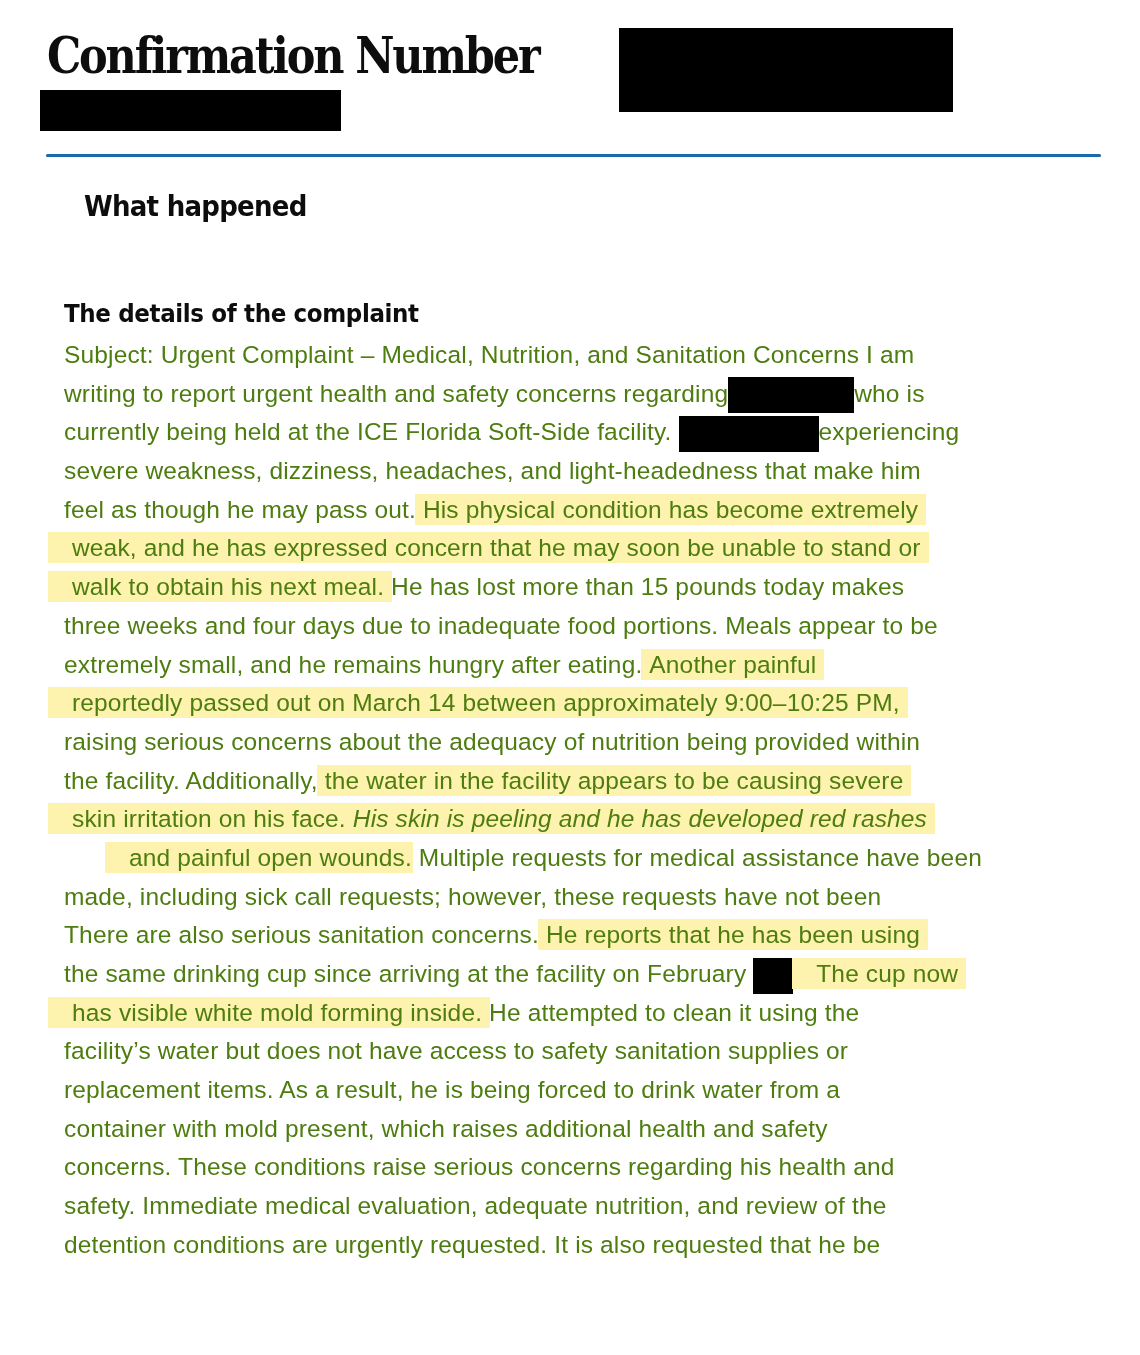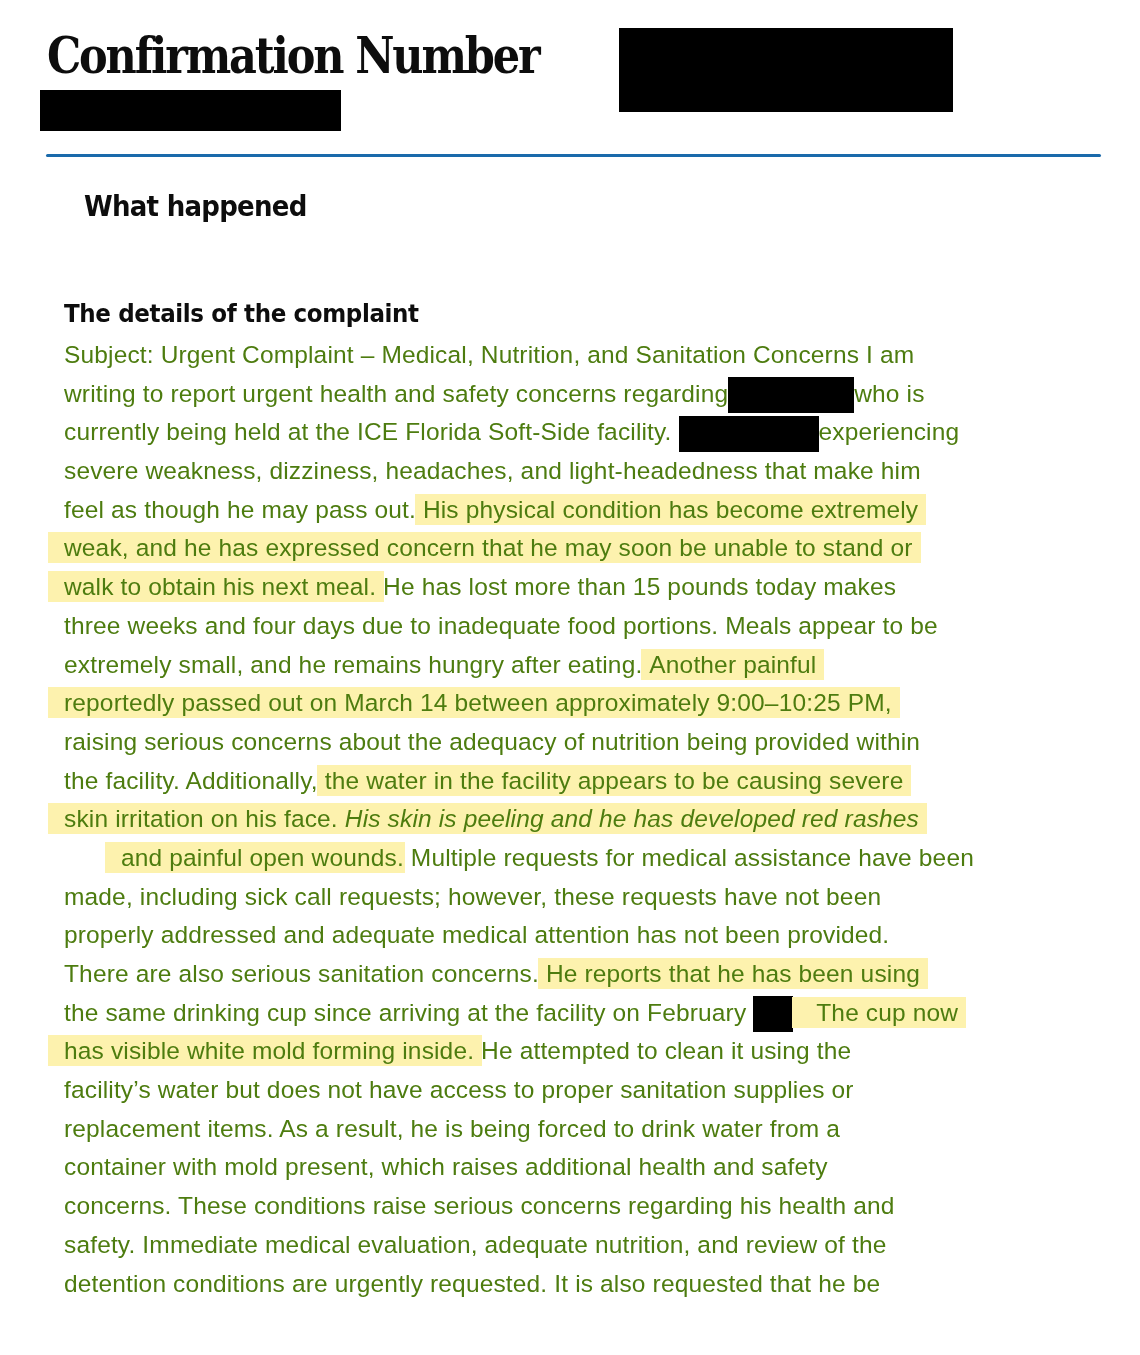--- a/index.html
+++ b/index.html
@@ -26,21 +26,21 @@
   }
   .body-text {
     position:absolute; left:64px; top:336px; width:1060px;
   }
   .line {
     height:38.7px; line-height:38.7px; white-space:nowrap;
     font-family:"Liberation Sans", "DejaVu Sans", sans-serif;
     font-size:24.5px; color:#4d7c0f; letter-spacing:0.15px;
   }
   .hl { background:#fdf2ae; padding:2px 0; margin:0 -8px; padding-left:8px; padding-right:8px; }
-  .hl.full { margin-left:-16px; padding-left:16px; }
+  .hl.full { margin-left:-16px; padding-left:24px; }
   .inline-redact { display:inline-block; background:#000; vertical-align:middle; }
 </style>
 </head>
 <body>
 
 <div class="title">Confirmation Number</div>
 <div class="redact" style="left:619px; top:28px; width:334px; height:84px;"></div>
 <div class="redact" style="left:40px; top:90px; width:301px; height:41px;"></div>
 <div class="rule"></div>
 
@@ -57,23 +57,22 @@
     <div class="line"><span class="hl full" style="background: rgb(253, 242, 174);">weak, and he has expressed concern that he may soon be unable to stand or</span></div>
     <div class="line"><span class="hl full" style="background: rgb(253, 242, 174);">walk to obtain his next meal.</span><span> He has lost more than 15 pounds today makes</span></div>
     <div class="line"><span>three weeks and four days due to inadequate food portions. Meals appear to be</span></div>
     <div class="line"><span>extremely small, and he remains hungry after eating. </span><span class="hl" style="background: rgb(253, 242, 174);">Another painful</span></div>
     <div class="line"><span class="hl full" style="background: rgb(253, 242, 174);">reportedly passed out on March 14 between approximately 9:00–10:25 PM,</span></div>
     <div class="line"><span>raising serious concerns about the adequacy of nutrition being provided within</span></div>
     <div class="line"><span>the facility. Additionally, </span><span class="hl" style="background: rgb(253, 242, 174);">the water in the facility appears to be causing severe</span></div>
     <div class="line"><span class="hl full" style="background: rgb(253, 242, 174); margin-top: 28px;">skin irritation on his face.</span><span> </span><span class="hl" style="background: rgb(253, 242, 174); font-style: italic;">His skin is peeling and he has developed red rashes</span></div>
     <div class="line"><span class="hl full" style="background: rgb(253, 242, 174); margin-left: 41px;">and painful open wounds</span><span>. Multiple requests for medical assistance have been</span></div>
     <div class="line"><span>made, including sick call requests; however, these requests have not been</span></div>
-    <div class="line"><span>properly addressed and adequate medical attention has not been provided.</span></div>
     <div class="line"><span>There are also serious sanitation concerns. </span><span class="hl" style="background: rgb(253, 242, 174);">He reports that he has been using</span></div>
     <div class="line"><span>the same drinking cup since arriving at the facility on February </span><span class="inline-redact" style="width: 40px; height: 36px;"></span><span> </span><span class="hl" style="background: rgb(253, 242, 174); padding-left: 24px;">The cup now</span></div>
     <div class="line"><span class="hl full" style="background: rgb(253, 242, 174);">has visible white mold forming inside.</span><span> He attempted to clean it using the</span></div>
-    <div class="line"><span>facility’s water but does not have access to proper sanitation supplies or</span></div>
+    <div class="line"><span>facility’s water but does not have access to safety sanitation supplies or</span></div>
     <div class="line"><span>replacement items. As a result, he is being forced to drink water from a</span></div>
     <div class="line"><span>container with mold present, which raises additional health and safety</span></div>
     <div class="line"><span>concerns. These conditions raise serious concerns regarding his health and</span></div>
     <div class="line"><span>safety. Immediate medical evaluation, adequate nutrition, and review of the</span></div>
     <div class="line"><span>detention conditions are urgently requested. It is also requested that he be</span></div>
   </div>
 
 </body></html>

